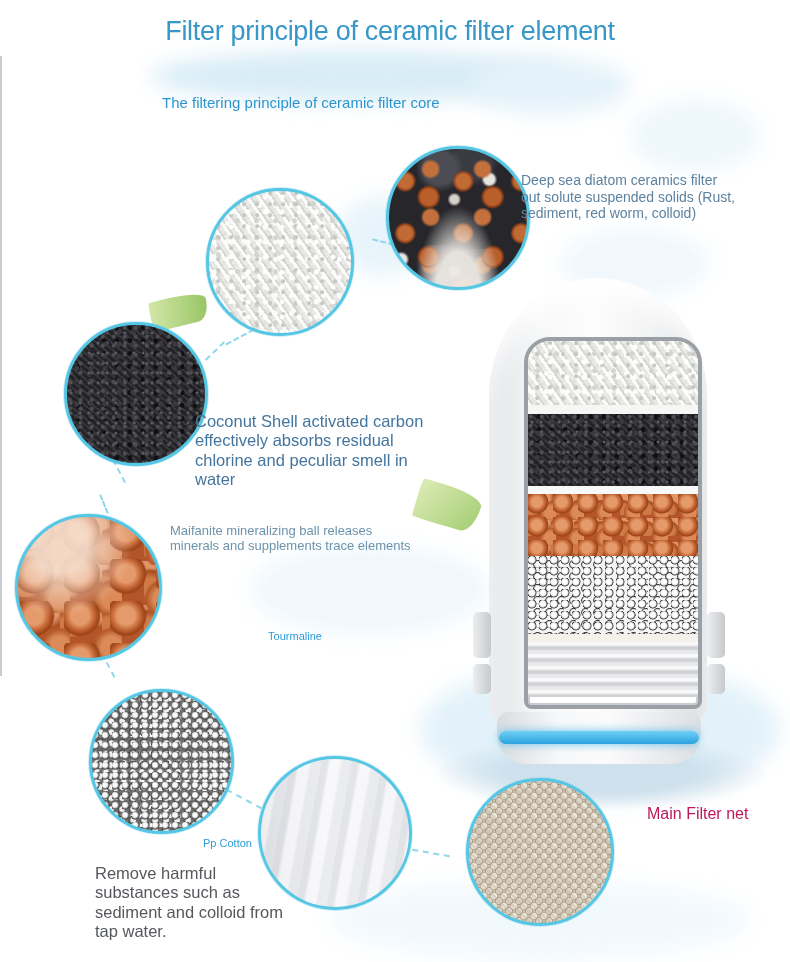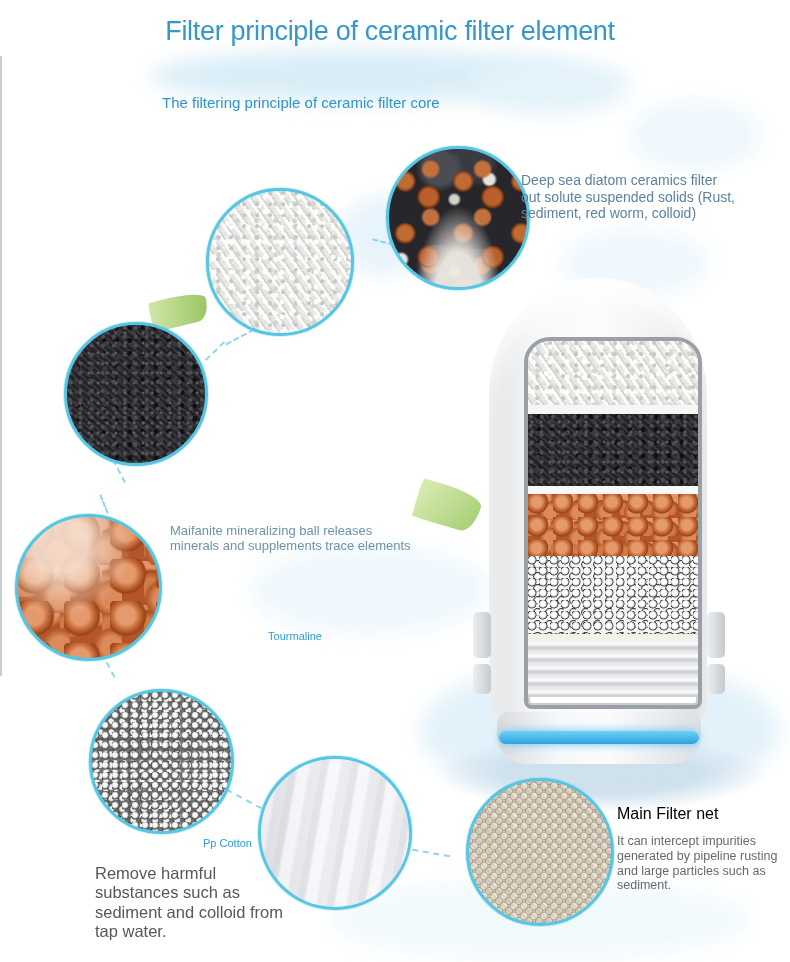--- a/index.html
+++ b/index.html
@@ -21,21 +21,21 @@
   .tx-deepsea{left:521px;top:172px;width:268px;font-size:14px;color:#5d82a0;}
   .tx-calcium{left:242px;top:328px;width:268px;font-size:16.5px;color:#4a7dab;}
   .tx-coconut{left:195px;top:412px;width:276px;font-size:16.5px;color:#43759e;}
   .tx-maifanite{left:170px;top:523px;width:320px;font-size:13px;color:#6d93ab;}
   .tx-heavymetal{left:161px;top:655px;width:330px;font-size:13.5px;color:#66696d;}
   .tx-removeharm{left:95px;top:864px;width:230px;font-size:16.5px;color:#55585c;}
   .tx-intercept{left:617px;top:834px;width:172px;font-size:12.5px;color:#66696d;}
   .lbl-blue{position:absolute;font-size:11px;color:#2e9cd6;}
   .lbl-tourmaline{left:230px;top:630px;width:130px;text-align:center;}
   .lbl-ppcotton{left:203px;top:837px;}
-  .lbl-mainnet{left:617px;top:805px;font-size:16px;color:#000000;}
+  .lbl-mainnet{left:647px;top:805px;font-size:16px;color:#be185d;}
   
   .circ{position:absolute;border-radius:50%;border:3px solid #55c6e4;
         box-shadow:0 0 0 1px rgba(120,210,232,.35);overflow:hidden;}
   .tex-rocks{
     background-color:#26262b;
     background-image:
       radial-gradient(ellipse at 50% 118%, rgba(238,234,228,.95) 0 26%, transparent 46%),
       radial-gradient(circle at 28% 62%, #c06a34 0 7px, #94461c 9px, transparent 11px),
       radial-gradient(circle at 62% 80%, #b85f2c 0 8px, #8e3f16 10px, transparent 12px),
       radial-gradient(circle at 80% 42%, #c4703c 0 7px, transparent 10px),
@@ -198,27 +198,27 @@
   <div class="circ tex-crystals" style="left:206px;top:188px;width:142px;height:142px;"></div>
   <div class="circ tex-carbon" style="left:64px;top:322px;width:138px;height:138px;"></div>
   <div class="circ tex-maifanite" style="left:15px;top:514px;width:141px;height:141px;"></div>
   <div class="circ tex-grayballs" style="left:89px;top:689px;width:139px;height:139px;"></div>
   <div class="circ tex-ppcotton" style="left:258px;top:756px;width:148px;height:148px;"></div>
   <div class="circ tex-mesh" style="left:466px;top:778px;width:142px;height:142px;"></div>
 
   <div class="tx tx-deepsea">Deep sea diatom ceramics filter
 out solute suspended solids (Rust,
 sediment, red worm, colloid)</div>
+  <div class="tx tx-coconut">Coconut Shell activated carbon
+effectively absorbs residual
+chlorine and peculiar smell in
+water</div>
   <div class="tx tx-maifanite">Maifanite mineralizing ball releases
 minerals and supplements trace elements</div>
   <div class="lbl-blue lbl-tourmaline">Tourmaline</div>
   <div class="lbl-blue lbl-ppcotton">Pp Cotton</div>
   <div class="tx tx-removeharm">Remove harmful
 substances such as
 sediment and colloid from
 tap water.</div>
   <div class="lbl-blue lbl-mainnet">Main Filter net</div>
-  <div class="tx tx-intercept">It can intercept impurities
-generated by pipeline rusting
-and large particles such as
-sediment.</div>
 
 </div>
 
 </body></html>

